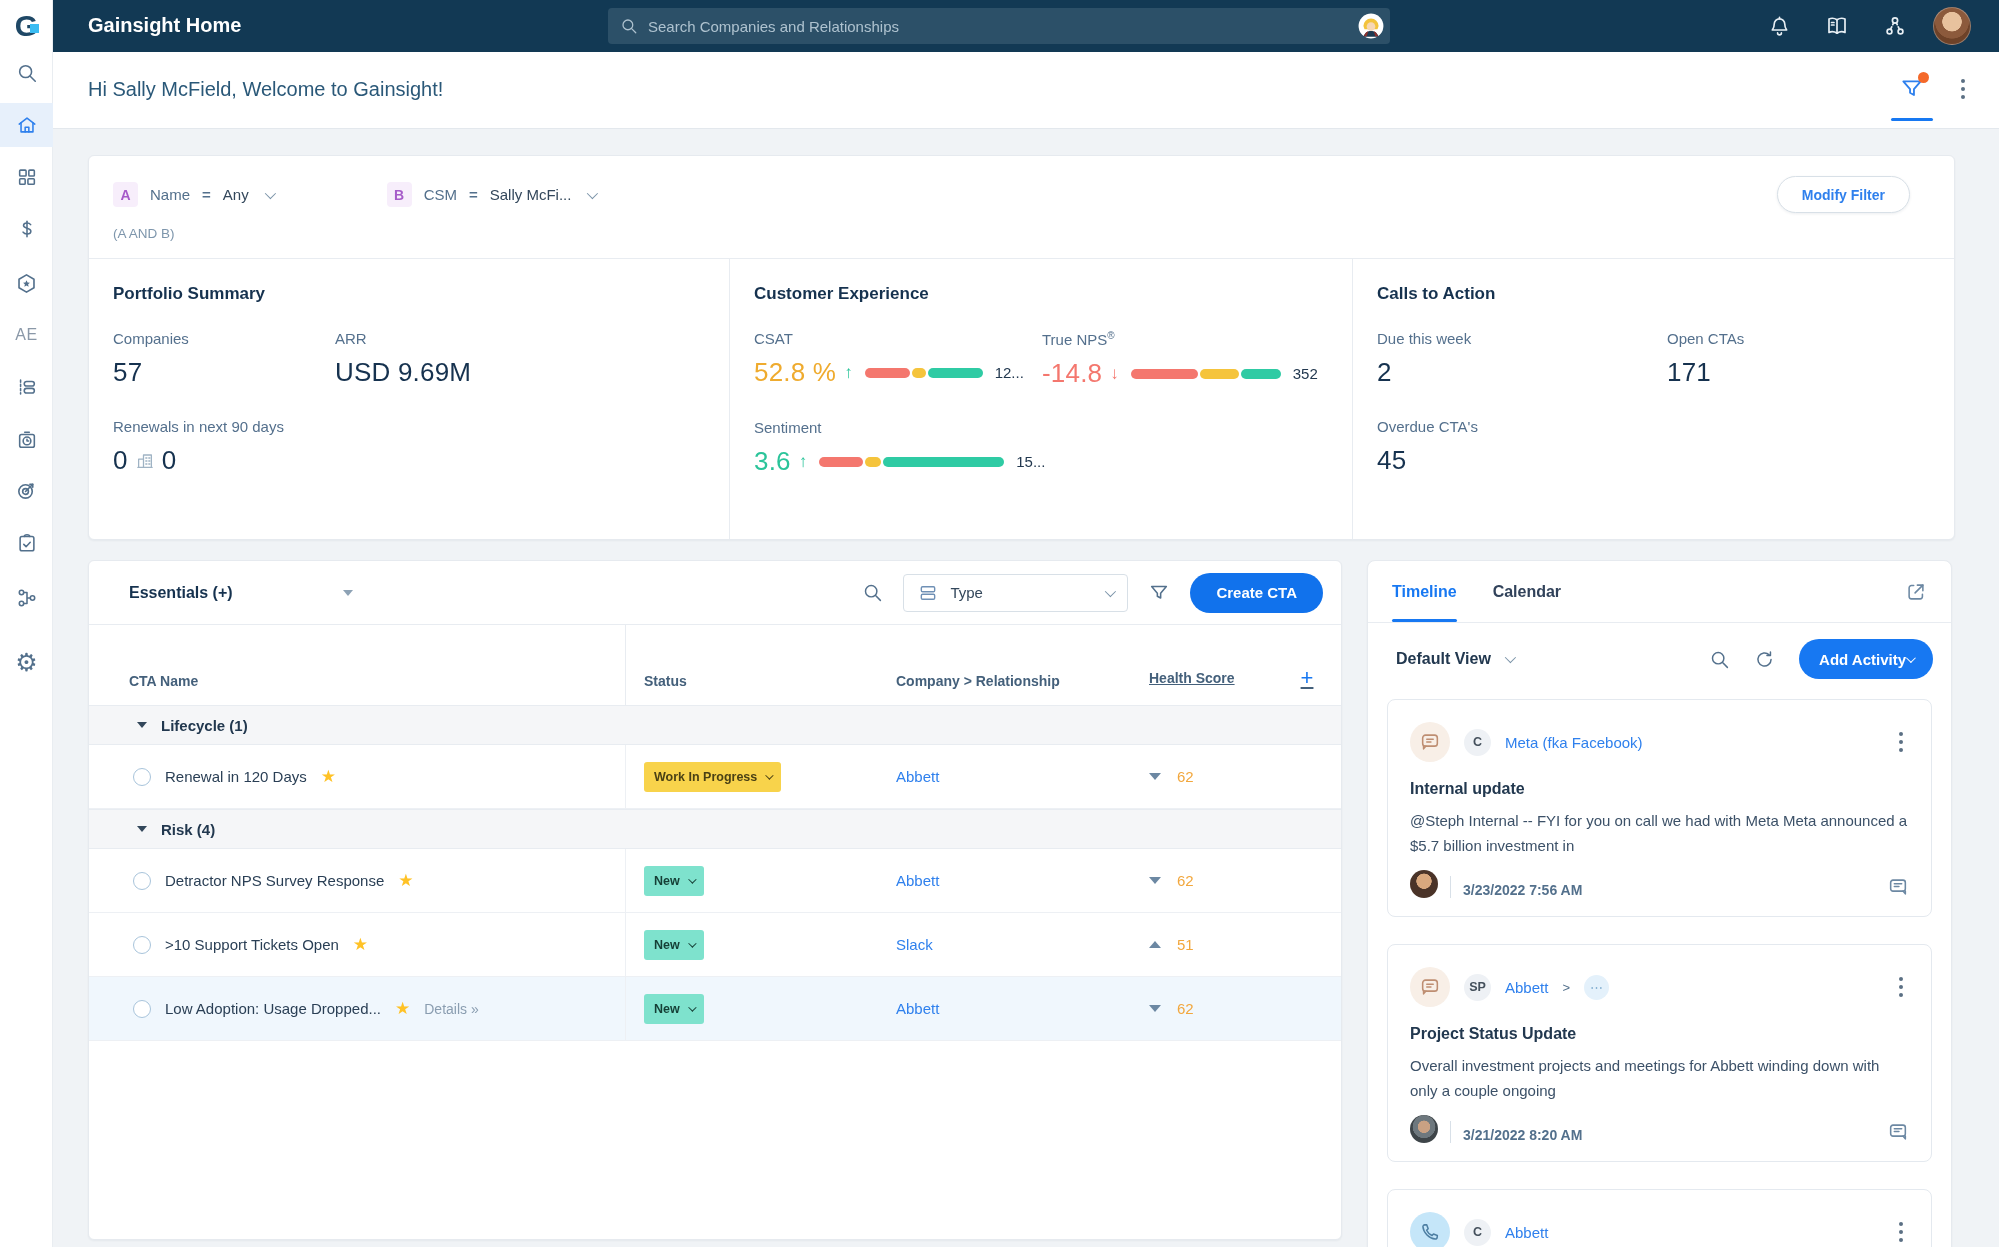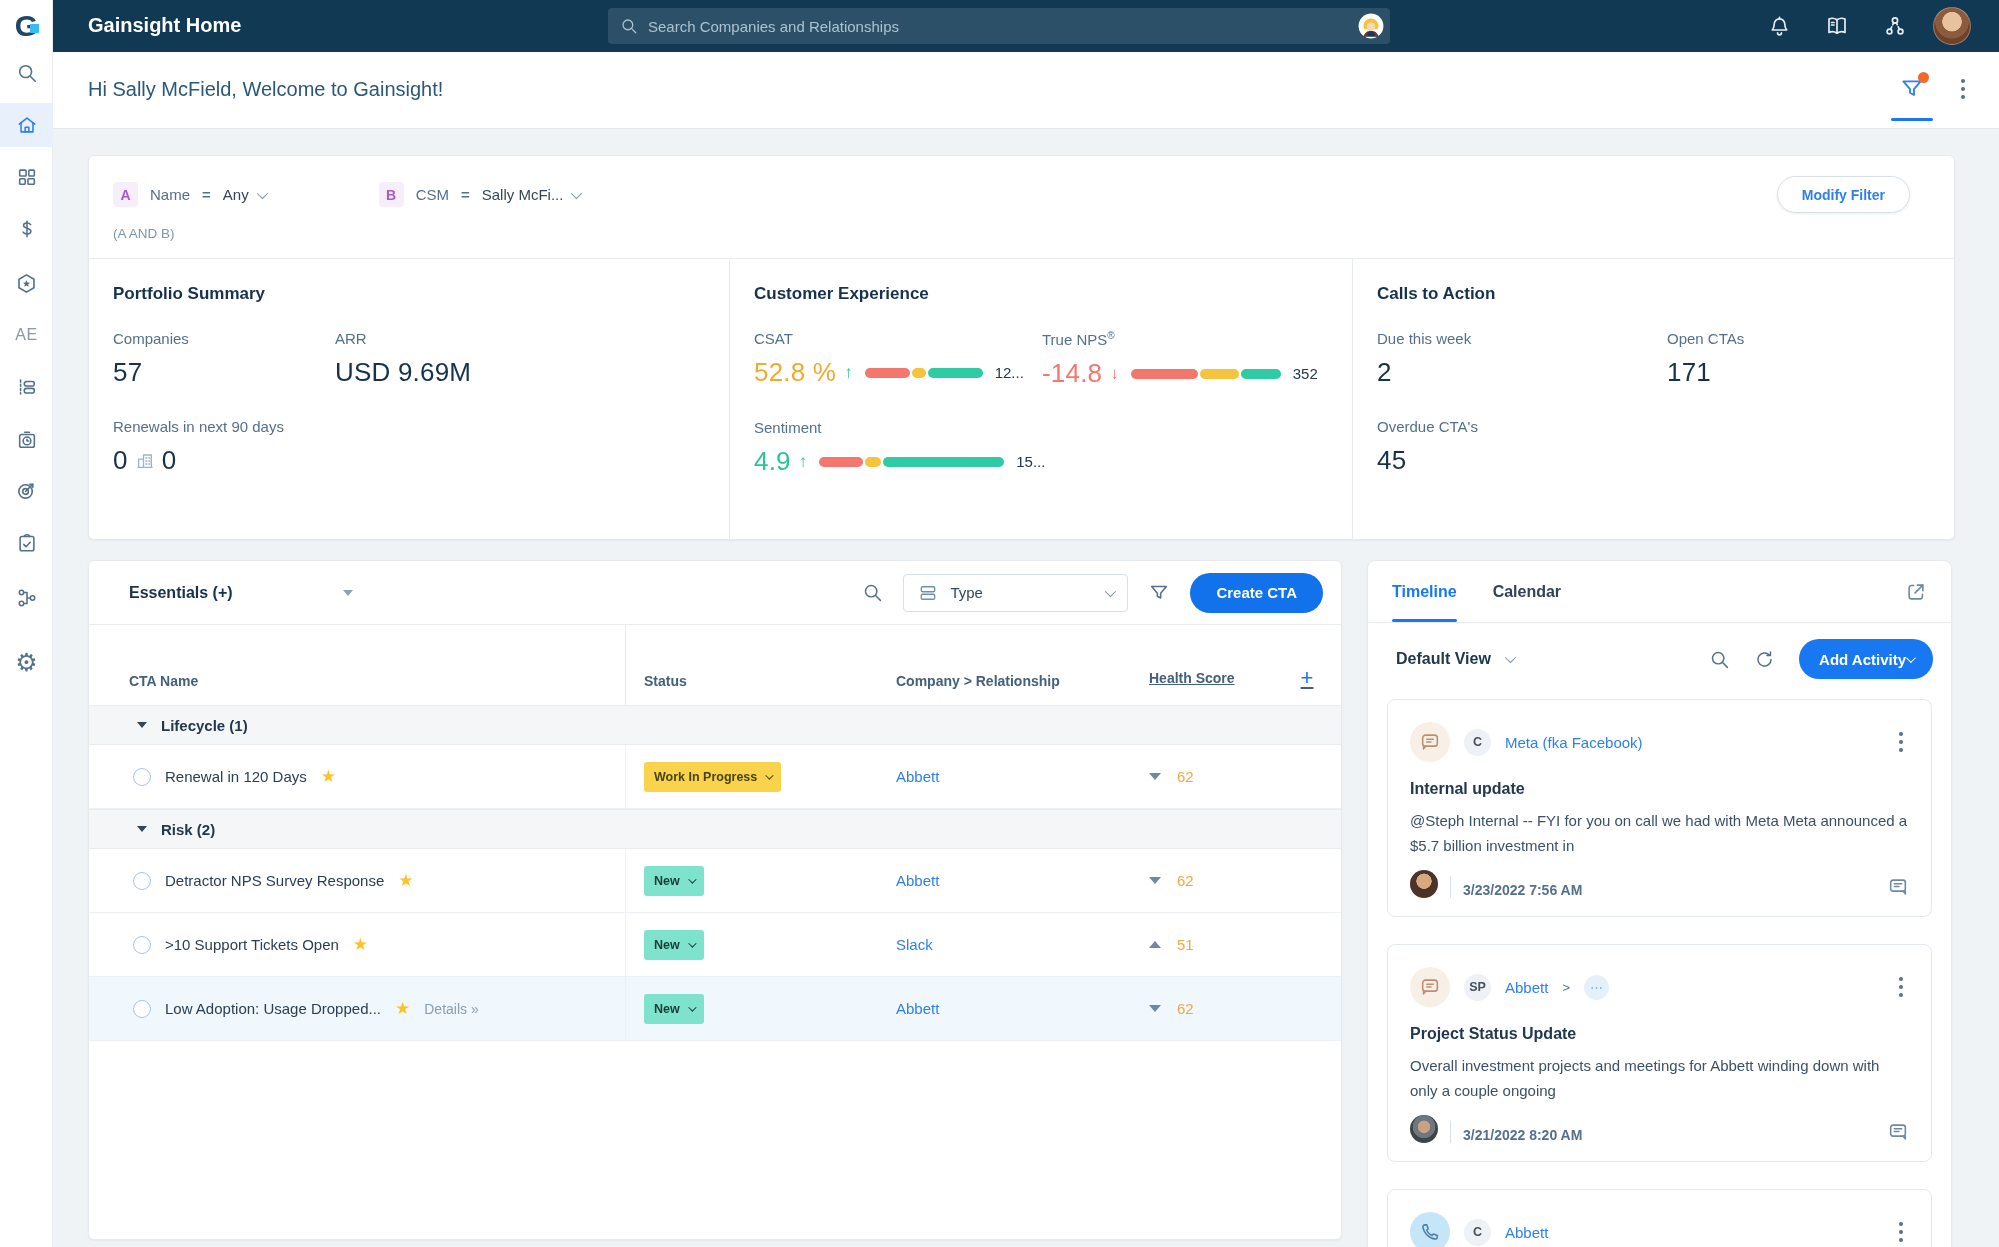--- a/index.html
+++ b/index.html
@@ -44,21 +44,21 @@
 
   
   .card { position:absolute; background:#fff; border:1px solid #E6EAEF; border-radius:6px; box-shadow:0 1px 2px rgba(16,36,60,.05); }
 
   
   .summary-card { left:88px; top:155px; width:1867px; height:385px; }
   .chiprow { position:absolute; left:24px; top:26px; display:flex; align-items:center; gap:12px; }
   .chip-key { width:25px; height:25px; border-radius:4px; background:#F7EEFB; color:#A65BC9; font-size:14px; font-weight:700; display:flex; align-items:center; justify-content:center; }
   .chip-field { font-size:15px; color:#53708C; }
   .chip-op { font-size:15px; color:#53708C; font-weight:700; }
-  .chip-val { font-size:15px; color:#33475B; display:flex; align-items:center; gap:8px; cursor:pointer; }
+  .chip-val { font-size:15px; color:#33475B; display:flex; align-items:center; gap:16px; cursor:pointer; }
   .chip-gap { width:90px; }
   .chev { width:8px; height:8px; border-right:1.7px solid #7A93A8; border-bottom:1.7px solid #7A93A8; transform:rotate(45deg) translateY(-2px); display:inline-block; }
   .logic-line { position:absolute; left:24px; top:70px; font-size:13.5px; color:#7E96AC; }
   .modify-btn { position:absolute; right:44px; top:20px; height:37px; padding:0 24px; border-radius:19px; border:1px solid #D8E0E7; background:#fff; color:#2F80ED; font-size:14px; font-weight:600; display:flex; align-items:center; box-shadow:0 1px 3px rgba(16,36,60,.08); cursor:pointer; font-family:inherit; }
   .summary-divider { position:absolute; left:0; right:0; top:102px; height:1px; background:#E8ECF1; }
   .summary-cols { position:absolute; left:0; top:103px; right:0; bottom:0; display:flex; }
   .scol { padding:25px 24px 0 24px; }
   .scol + .scol { border-left:1px solid #E8ECF1; }
   .scol1 { width:640px; }
   .scol2 { width:623px; }
@@ -387,21 +387,21 @@
                 <i style="width: 27%; background: rgb(47, 203, 164);"></i>
               </span>
             <span class="mx-count">352</span>
           </div>
         </div>
       </div>
       <div class="metric-row" style="margin-top:30px">
         <div class="metric">
           <div class="metric-label">Sentiment</div>
           <div class="mx-line">
-            <span class="mx-big c-green">4.9</span>
+            <span class="mx-big c-green">3.6</span>
             <span class="trend-arrow c-green">↑</span>
             <span class="minibar bar-sent">
                 <i style="width: 24%; background: rgb(244, 119, 110);"></i>
                 <i style="width: 9%; background: rgb(245, 196, 60);"></i>
                 <i style="width: 67%; background: rgb(47, 203, 164);"></i>
               </span>
             <span class="mx-count">15...</span>
           </div>
         </div>
       </div>
@@ -489,21 +489,21 @@
         </div>
       <div class="cell-company"><span class="company-link">Abbett</span></div>
       <div class="cell-health">
           <span class="health-tri-d"></span>
           <span class="health-val">62</span>
         </div>
     </div>
 
     <div class="grp-row">
       <span class="tri-down"></span>
-      <span class="grp-label">Risk (2)</span>
+      <span class="grp-label">Risk (4)</span>
     </div>
 
     <div class="data-row">
       <div class="cell-name">
         <span class="radio"></span>
         <span class="row-name">Detractor NPS Survey Response</span>
         <span class="star">★</span>
       </div>
       <div class="cell-status">
           <span class="badge badge-teal">

